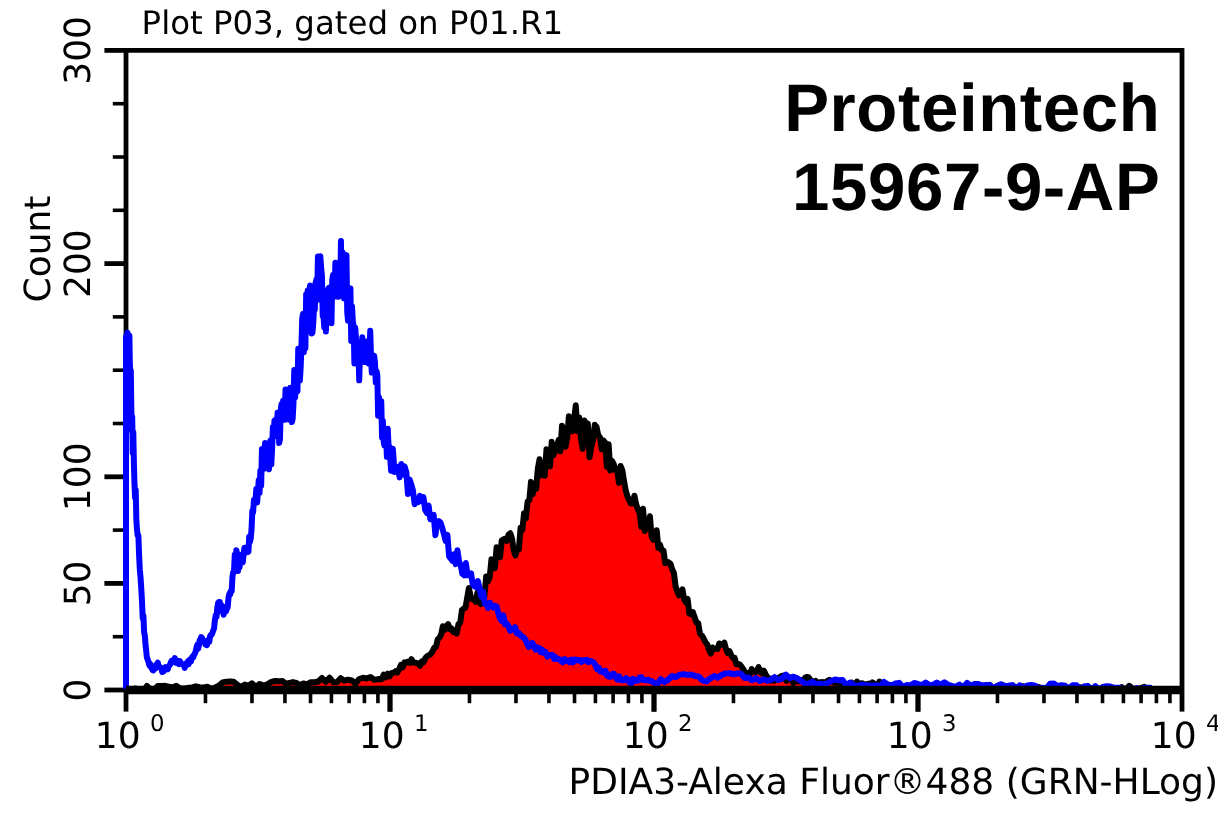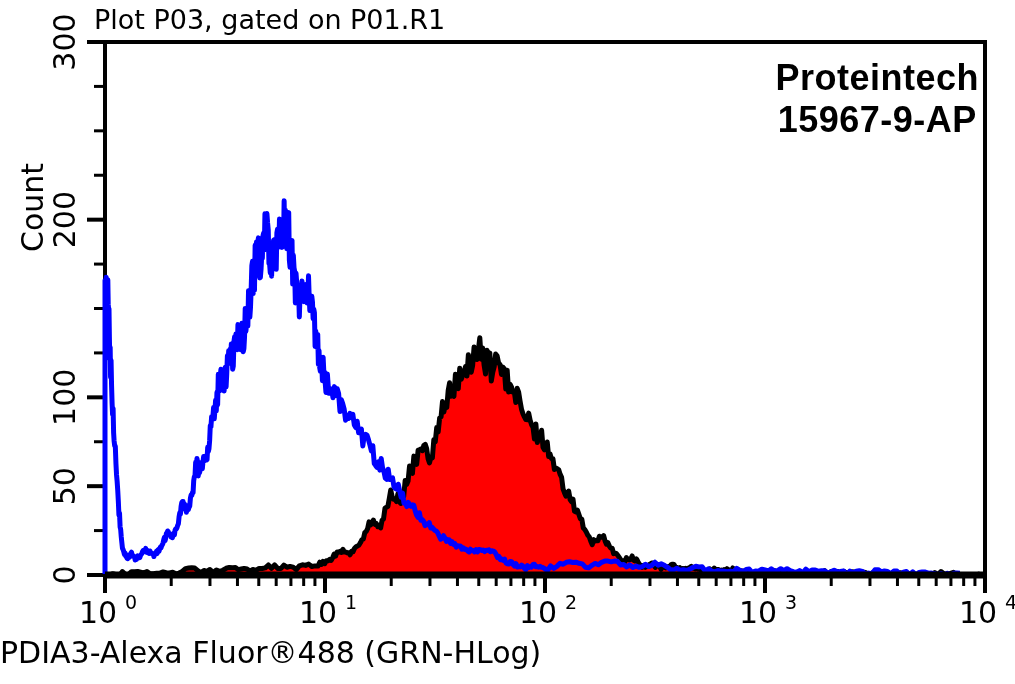--- a/index.html
+++ b/index.html
@@ -13,36 +13,36 @@
   }
   #figure {
     position: relative;
     width: 1015px;
     height: 684px;
     background: #ffffff;
     overflow: hidden;
   }
   #plot-title {
     position: absolute;
-    left: 94px;
+    left: 118px;
     top: 6px;
     font-family: "DejaVu Sans", sans-serif;
     font-size: 27px;
     color: #000000;
     white-space: nowrap;
     line-height: 1;
   }
   #watermark {
     position: absolute;
-    right: 36px;
+    right: 48px;
     top: 57px;
-    text-align: center;
+    text-align: right;
     font-family: "Liberation Sans", sans-serif;
     font-weight: bold;
-    font-size: 36px;
+    font-size: 56px;
     line-height: 1.18;
     color: #000000;
     letter-spacing: 0.5px;
   }
   #watermark div {
     white-space: nowrap;
   }
   #y-axis-label {
     position: absolute;
     left: -48px;
@@ -54,21 +54,21 @@
     font-family: "DejaVu Sans", sans-serif;
     font-size: 30px;
     color: #000000;
     white-space: nowrap;
   }
   #x-axis-label {
     position: absolute;
     left: 0px;
     top: 635px;
     width: 1015px;
-    text-align: left;
+    text-align: right;
     font-family: "DejaVu Sans", sans-serif;
     font-size: 30px;
     color: #000000;
     white-space: nowrap;
   }
   #chart-svg {
     position: absolute;
     left: 0;
     top: 0;
   }

